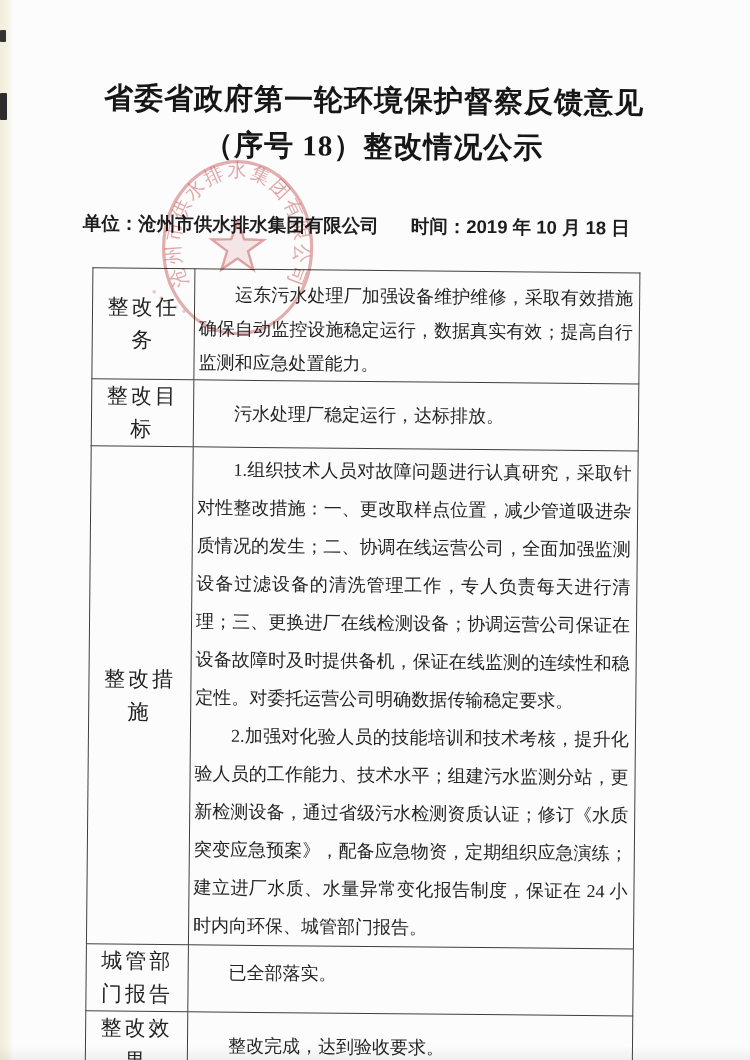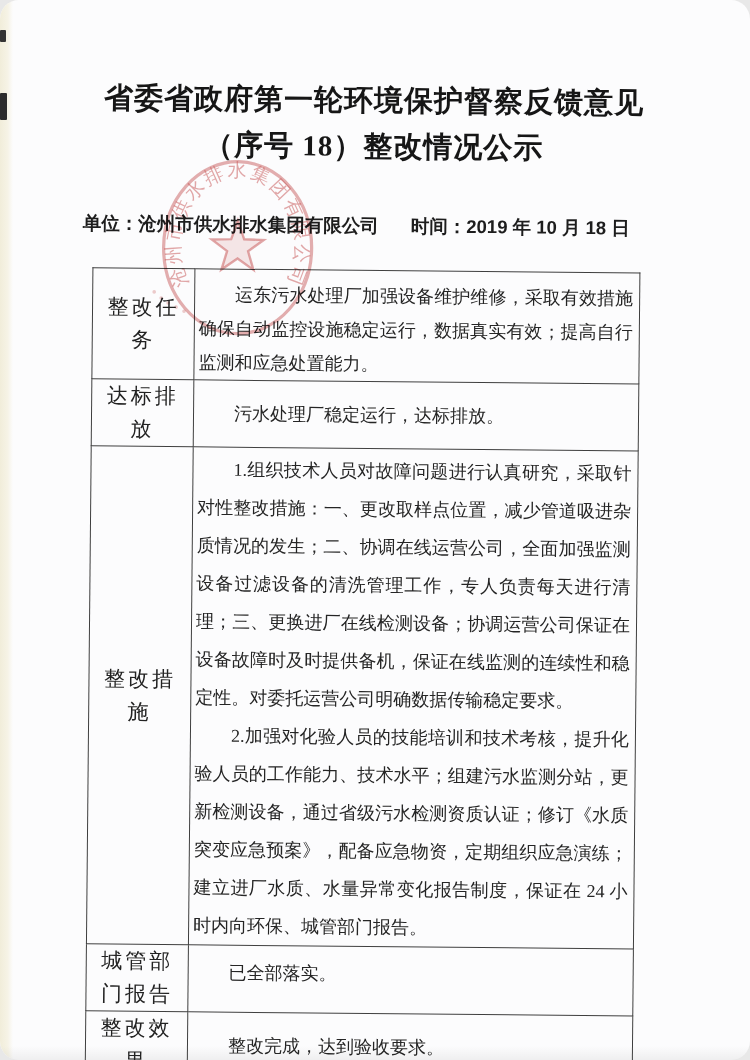--- a/index.html
+++ b/index.html
@@ -3,21 +3,20 @@
 <meta charset="utf-8">
 <style>
   html,body{margin:0;padding:0;background:#e8e8e8;}
   .page{
     position:relative;
     width:750px;height:1060px;
     background:#fcfcfd;
     overflow:hidden;
     font-family:"Liberation Serif","DejaVu Serif",serif;
     color:#2b2b2b;
-    border-radius:19px;
   }
   
   .scan-edge-left{
     position:absolute;left:0;top:0;width:13px;height:1060px;
     background:linear-gradient(90deg,#f1edda 0%,#f6f3e6 60%,rgba(246,243,230,0) 100%);
   }
   .scan-edge-bottom{
     position:absolute;left:0;bottom:0;width:750px;height:14px;
     background:linear-gradient(0deg,rgba(120,120,120,0.10),rgba(120,120,120,0));
   }
@@ -122,21 +121,21 @@
 
     <table class="doc-table">
       <tbody>
         <tr class="r1">
           <th>整改任务</th>
           <td>
             <p>运东污水处理厂加强设备维护维修，采取有效措施确保自动监控设施稳定运行，数据真实有效；提高自行监测和应急处置能力。</p>
           </td>
         </tr>
         <tr class="r2">
-          <th>达标排放</th>
+          <th>整改目标</th>
           <td>
             <p>污水处理厂稳定运行，达标排放。</p>
           </td>
         </tr>
         <tr class="r3">
           <th>整改措施</th>
           <td>
             <p>1.组织技术人员对故障问题进行认真研究，采取针对性整改措施：一、更改取样点位置，减少管道吸进杂质情况的发生；二、协调在线运营公司，全面加强监测设备过滤设备的清洗管理工作，专人负责每天进行清理；三、更换进厂在线检测设备；协调运营公司保证在设备故障时及时提供备机，保证在线监测的连续性和稳定性。对委托运营公司明确数据传输稳定要求。</p>
             <p>2.加强对化验人员的技能培训和技术考核，提升化验人员的工作能力、技术水平；组建污水监测分站，更新检测设备，通过省级污水检测资质认证；修订《水质突变应急预案》，配备应急物资，定期组织应急演练；建立进厂水质、水量异常变化报告制度，保证在 24 小时内向环保、城管部门报告。</p>
           </td>

